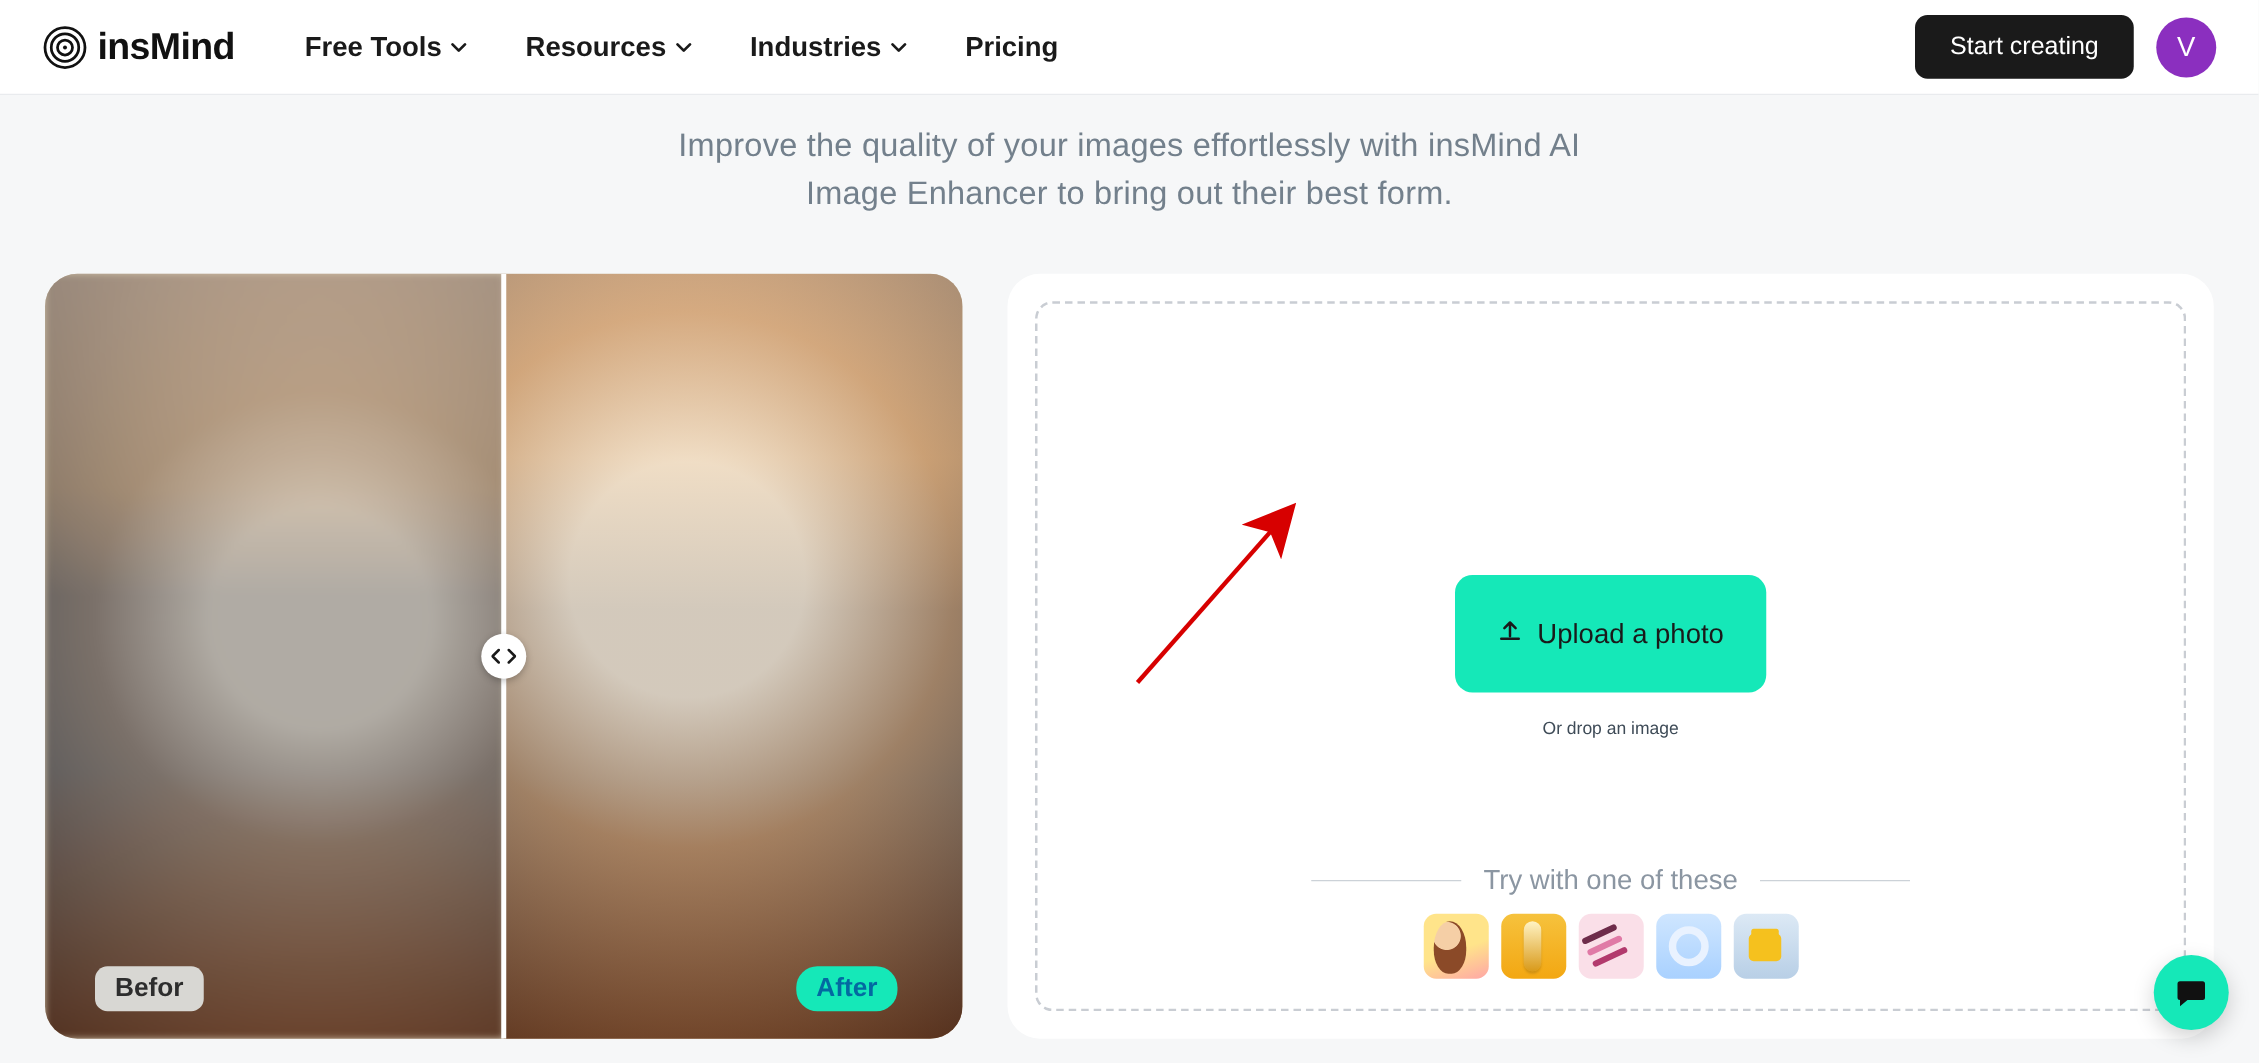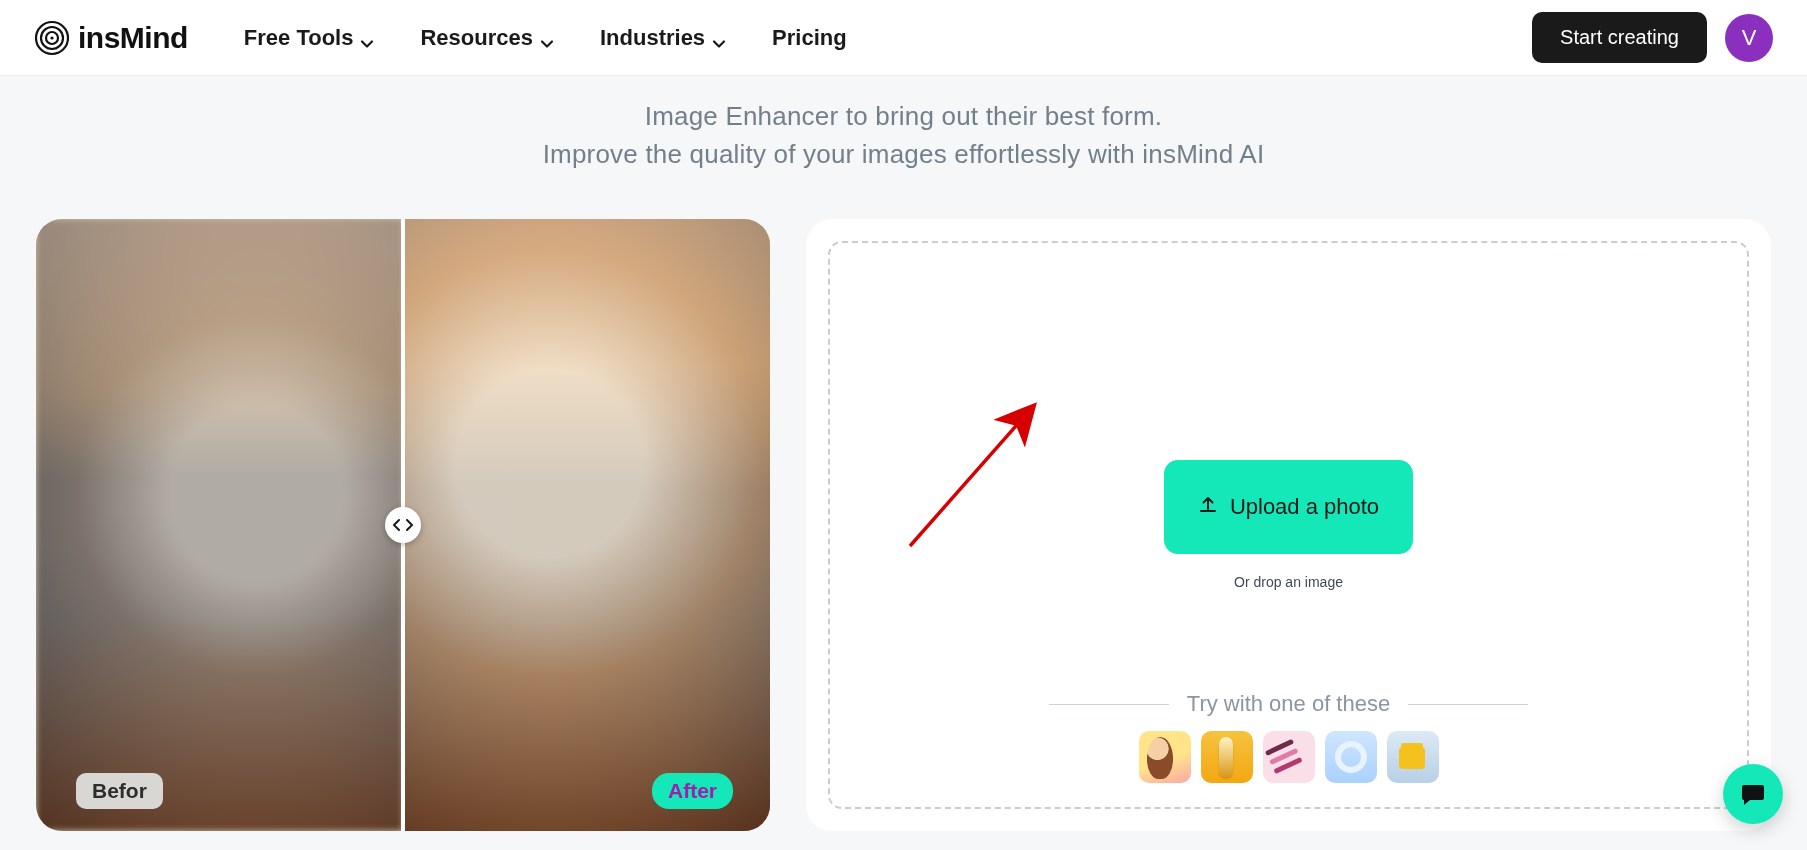--- a/index.html
+++ b/index.html
@@ -32,21 +32,21 @@
     background:#fff;
     border-bottom:1px solid #e9ebee;
     padding:12px 34px;
     z-index:10;
   }
   .logo{display:flex;align-items:center;gap:8px;cursor:pointer;}
   .logo svg{display:block;}
   .logo-text{font-size:30px;font-weight:700;letter-spacing:-0.5px;color:#111;}
   .nav{display:flex;align-items:center;gap:46px;margin-left:56px;}
   .nav-item{
-    display:flex;align-items:flex-end;gap:7px;
+    display:flex;align-items:center;gap:7px;
     font-size:22px;font-weight:700;color:#1a1a1a;
     cursor:pointer;
   }
   .nav-item .chev{display:flex;align-items:center;}
   .header-right{margin-left:auto;display:flex;align-items:center;gap:18px;}
   .btn-primary{
     background:#1a1a1a;color:#fff;
     border:none;border-radius:10px;
     padding:14px 28px;
     font-size:20px;font-weight:500;
@@ -111,21 +111,21 @@
     box-shadow:0 2px 6px rgba(0,0,0,.25);
     cursor:ew-resize;z-index:3;
   }
   .handle svg{display:block;}
   .badge{
     position:absolute;bottom:22px;
     padding:6px 16px;border-radius:10px;
     font-size:21px;font-weight:700;z-index:2;
   }
   .badge.before-b{left:40px;background:#d8d7d3;color:#2d2d2d;}
-  .badge.after-b{right:37px;background:var(--accent);color:#a21caf;border-radius:17px;}
+  .badge.after-b{right:52px;background:var(--accent);color:#0369a1;border-radius:17px;}
 
   
   .upload-card{
     position:relative;
     flex:1;
     background:#fff;
     border-radius:var(--card-radius);
     padding:22px;
     display:flex;flex-direction:column;
   }
@@ -236,22 +236,22 @@
 
   <div class="header-right">
     <button class="btn-primary">Start creating</button>
     <div class="avatar">
       <span>V</span>
     </div>
   </div>
 </header>
 
 <div class="tagline">
+  <span>Improve the quality of your images effortlessly with insMind AI</span>
   <span>Image Enhancer to bring out their best form.</span>
-  <span>Improve the quality of your images effortlessly with insMind AI</span>
 </div>
 
 <div class="main">
 
   <div class="compare">
     <div class="half before"></div>
     <div class="half after"></div>
     <div class="divider"></div>
     <div class="handle">
       <svg width="20" height="14" viewBox="0 0 20 14">

